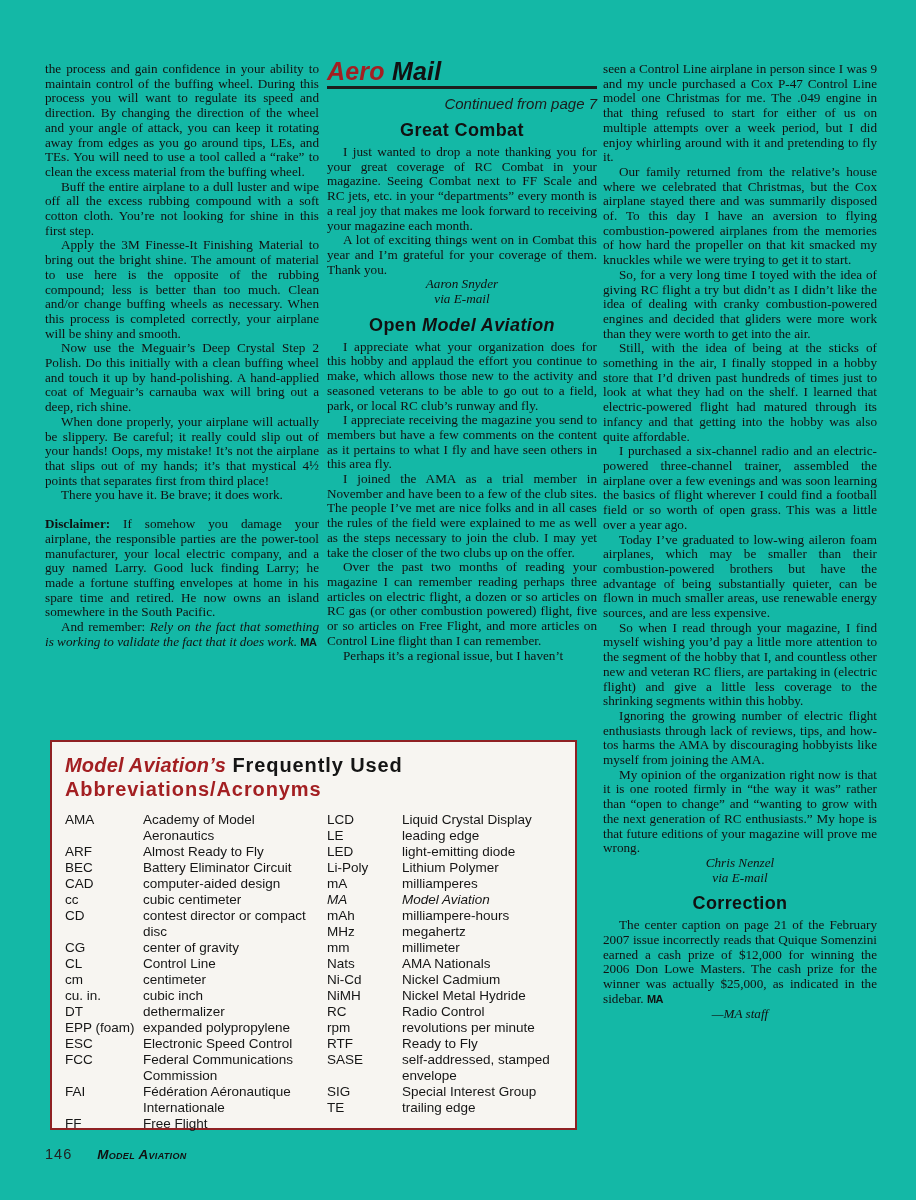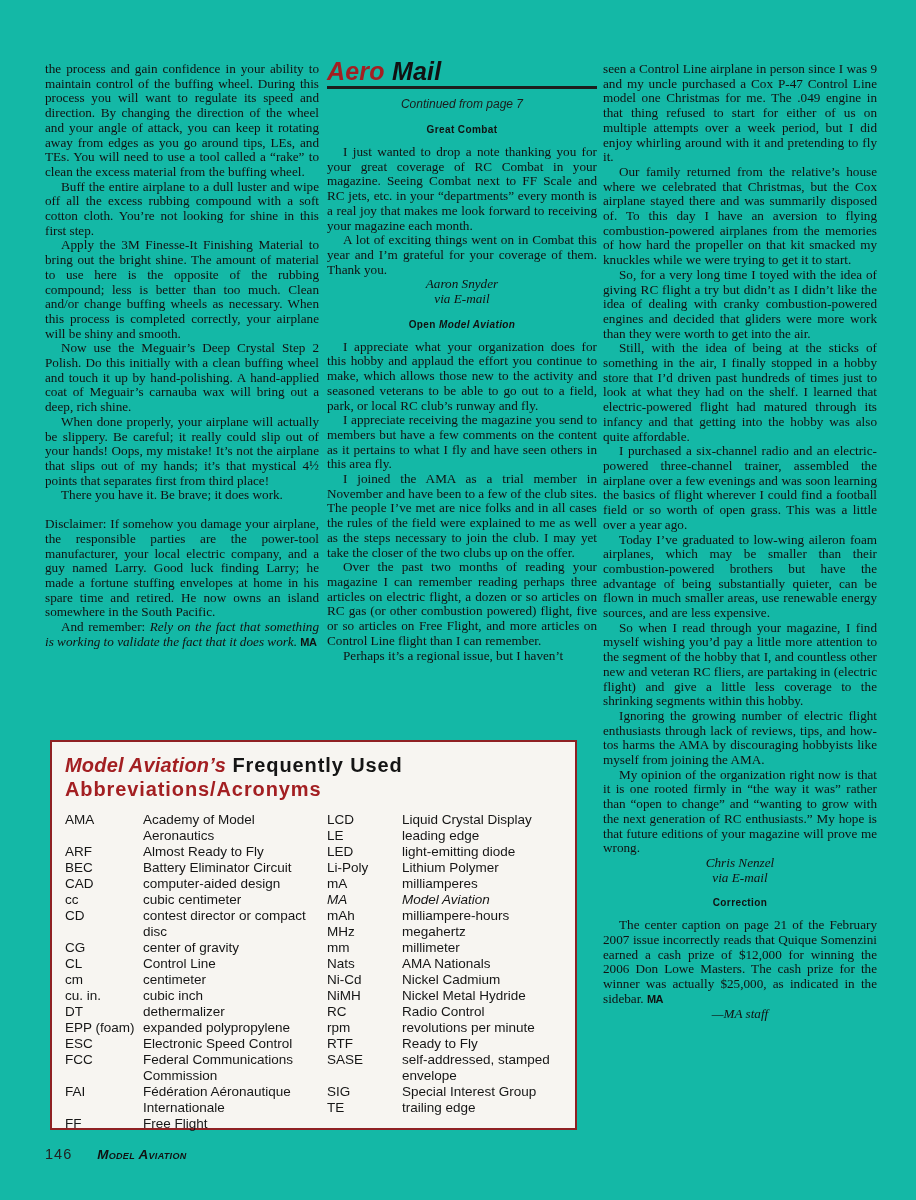--- a/index.html
+++ b/index.html
@@ -12,40 +12,40 @@
   .col{position:absolute;font-size:13.2px;line-height:14.7px;text-align:justify;}
   .col-left{left:45px;top:62px;width:274px;}
   .col-mid{left:327px;top:58px;width:270px;}
   .col-right{left:603px;top:62px;width:274px;}
   .blk{margin:0;}
   .p{text-indent:16px;}
   .p-first{text-indent:0;}
   .p-space{text-indent:0;margin-top:14px;}
   .heading{
     font-family:"Liberation Sans", sans-serif;font-weight:bold;
-    font-size:10px;line-height:16px;letter-spacing:.4px;
+    font-size:18px;line-height:16px;letter-spacing:.4px;
     text-align:center;text-indent:0;margin:10px 0 7px;
   }
   .sig{text-align:center;font-style:italic;text-indent:0;}
-  .s-bold{font-weight:normal;}
+  .s-bold{font-weight:bold;}
   .s-italic{font-style:italic;}
   .s-logo{
     font-family:"Liberation Sans", sans-serif;font-weight:bold;font-style:normal;
     font-size:11px;letter-spacing:-.6px;
   }
   
   .aero-hdr{
     font-family:Liberation Sans, sans-serif;font-weight:bold;font-style:italic;
     font-size:25px;line-height:26px;letter-spacing:.2px;
     border-bottom:3px solid #1d1d1d;padding-bottom:2px;
   }
   .aero-red{color:var(--accent);}
   .continued{
     font-family:"Liberation Sans", sans-serif;font-style:italic;
-    font-size:12px;line-height:16px;margin:7px 0 0;color:#1b1b1b;text-align:center;
+    font-size:15px;line-height:16px;margin:7px 0 0;color:#1b1b1b;text-align:right;
   }
   
   .abbrev-box{
     position:absolute;left:50px;top:740px;width:527px;height:390px;
     box-sizing:border-box;border:2px solid var(--boxborder);
     background:var(--boxbg);padding:9px 13px 0 13px;
   }
   .box-title{
     font-family:"Liberation Sans", sans-serif;font-weight:bold;
     font-size:20px;line-height:24px;letter-spacing:.9px;color:#151515;

